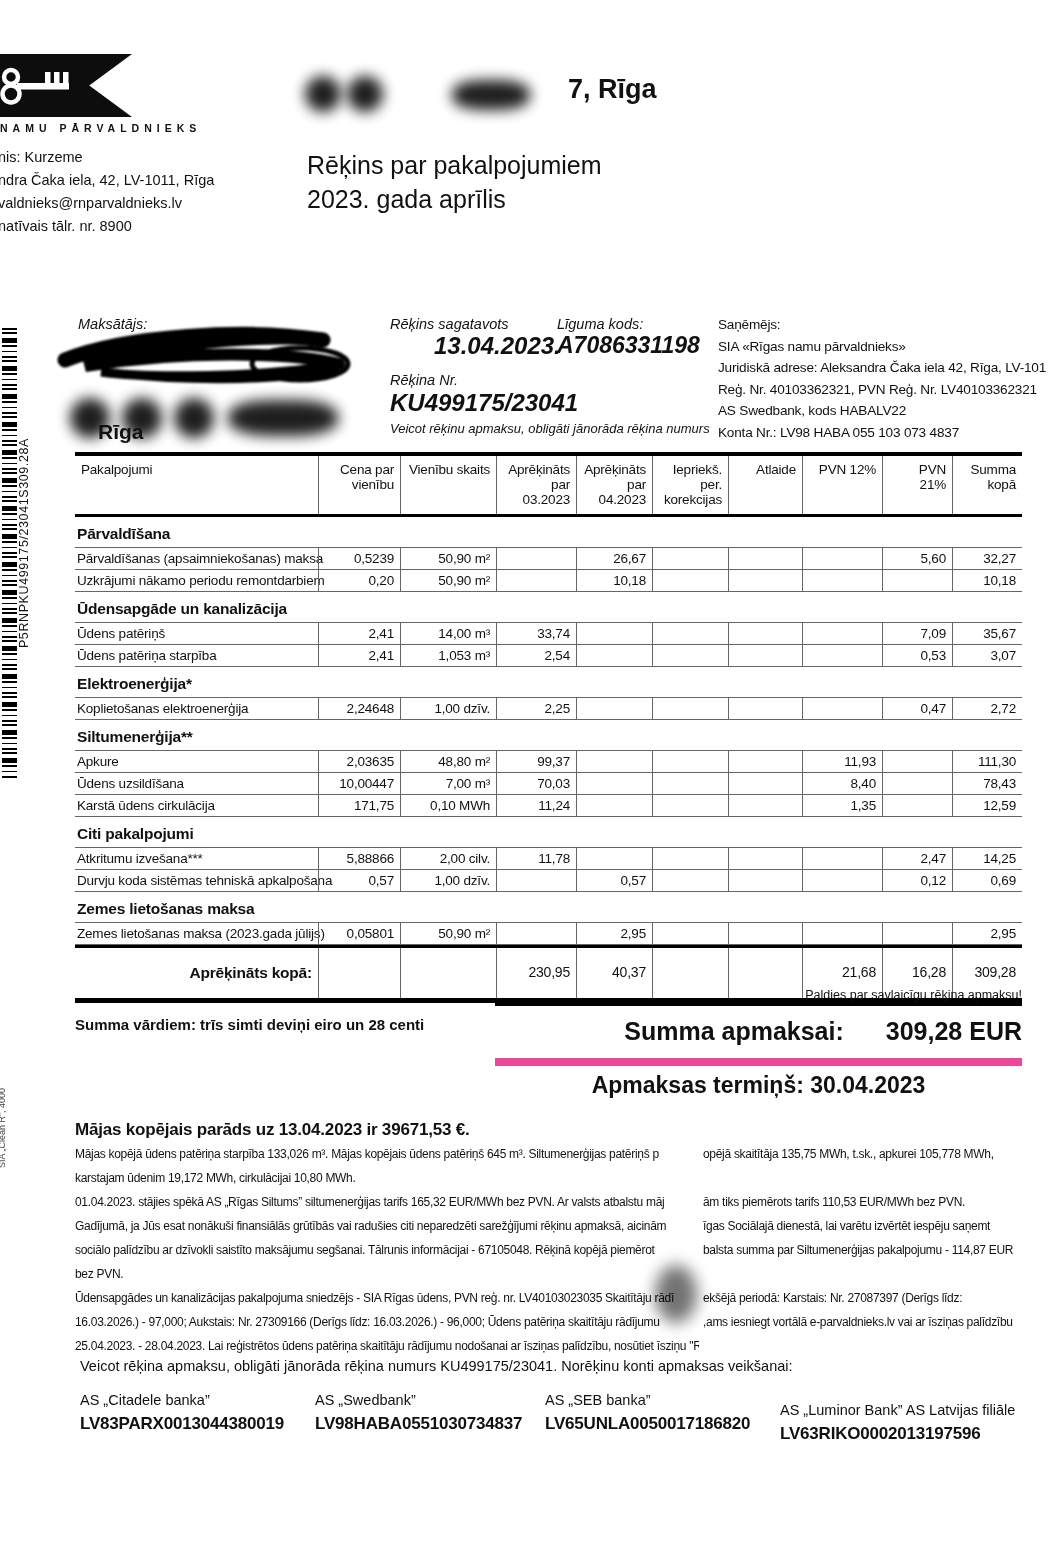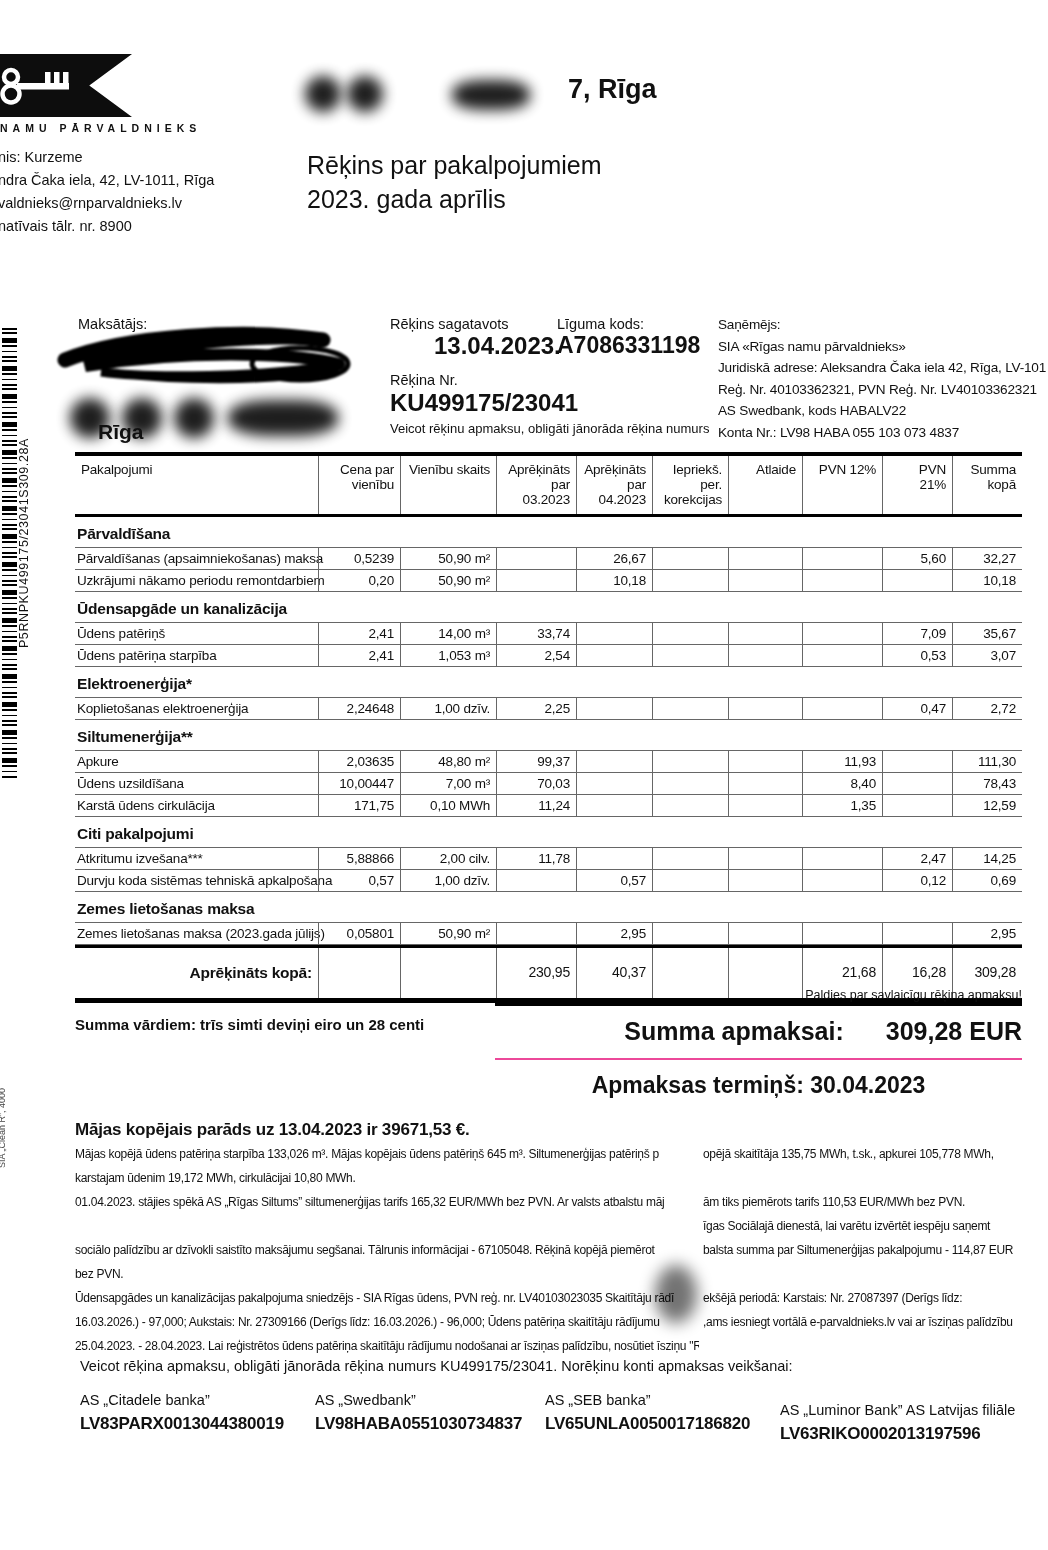--- a/index.html
+++ b/index.html
@@ -1,18 +1,18 @@
 <!DOCTYPE html>
 <html><head>
 <meta charset="utf-8">
 <style>
   html,body{margin:0;padding:0;background:#e8e8e8;}
   .page{position:relative;width:1048px;height:1550px;background:#ffffff;margin:0 auto;
         font-family:"Liberation Sans",sans-serif;color:#111;overflow:hidden;}
-  .abs{position:absolute;}
+  .abs{position:absolute;font-style:italic;}
 
   
   .logo{position:absolute;left:-46px;top:54px;width:178px;height:63px;background:#0d0d0d;
         clip-path:polygon(0 0,100% 0,76% 50%,100% 100%,0 100%);}
   .logo svg{position:absolute;left:46px;top:11px;}
   .logo-caption{position:absolute;left:0;top:122px;font-size:10.5px;font-weight:bold;letter-spacing:5px;white-space:nowrap;}
   .contacts{position:absolute;left:-2px;top:146px;font-size:14.5px;line-height:23px;white-space:nowrap;}
   .barcode{position:absolute;left:2px;top:328px;width:15px;height:452px;
     background:repeating-linear-gradient(180deg,#000 0 2px,#fff 2px 4px,#000 4px 6px,#fff 6px 10px,#000 10px 15px,#fff 15px 17px,#000 17px 19px,#fff 19px 23px,#000 23px 24px,#fff 24px 28px);}
   .barcode-text{position:absolute;left:17px;top:438px;writing-mode:vertical-rl;transform:rotate(180deg);
@@ -45,21 +45,21 @@
   .t-head{border-top:4px solid #000;border-bottom:3px solid #000;}
   .t-head .cell{white-space:normal;font-size:13.5px;line-height:15px;padding:6px 6px 7px;}
   .sec-title{font-weight:bold;font-size:15.5px;padding:8px 2px 4px;letter-spacing:-.2px;}
   .total{border-top:4px solid #000;border-bottom:5px solid #000;margin-top:-1px;}
   .total .cell{padding:16px 6px;font-size:14px;text-align:right;}
   .total .name{font-weight:bold;font-size:15.5px;}
 
   
   .thanks{position:absolute;right:26px;top:988px;font-size:12.5px;}
   .words{position:absolute;left:75px;top:1016px;font-size:15px;font-weight:bold;}
-  .paybox{position:absolute;left:495px;top:1002px;width:527px;border-top:4px solid #000;border-bottom:2px solid #ec4899;
+  .paybox{position:absolute;left:495px;top:1002px;width:527px;border-top:4px solid #000;border-bottom:8px solid #ec4899;
     display:flex;justify-content:flex-end;align-items:center;gap:42px;padding:11px 0 12px;}
   .paybox .pl{font-size:25px;font-weight:bold;}
   .paybox .pv{font-size:25px;font-weight:bold;text-align:right;}
   .due{position:absolute;left:495px;top:1072px;width:527px;text-align:center;font-size:23px;font-weight:bold;}
 
   
   .notes{position:absolute;left:75px;top:1120px;width:960px;font-size:12px;letter-spacing:-.3px;}
   .debt{font-size:17px;font-weight:bold;letter-spacing:-.2px;height:27px;}
   .nline{position:relative;height:24px;}
   .nl{position:absolute;left:0;top:0;white-space:nowrap;max-width:624px;overflow:hidden;}
@@ -329,20 +329,21 @@
       </div>
     <div class="nline">
         <span class="nl">karstajam ūdenim 19,172 MWh, cirkulācijai 10,80 MWh.</span>
         <span class="nr"></span>
       </div>
     <div class="nline">
         <span class="nl">01.04.2023. stājies spēkā AS „Rīgas Siltums” siltumenerģijas tarifs 165,32 EUR/MWh bez PVN. Ar valsts atbalstu māj</span>
         <span class="nr">ām tiks piemērots tarifs 110,53 EUR/MWh bez PVN.</span>
       </div>
     <div class="nline">
+        <span class="nl">Gadījumā, ja Jūs esat nonākuši finansiālās grūtībās vai radušies citi neparedzēti sarežģījumi rēķinu apmaksā, aicinām</span>
         <span class="nr">īgas Sociālajā dienestā, lai varētu izvērtēt iespēju saņemt</span>
       </div>
     <div class="nline">
         <span class="nl">sociālo palīdzību ar dzīvokli saistīto maksājumu segšanai. Tālrunis informācijai - 67105048. Rēķinā kopējā piemērot</span>
         <span class="nr">balsta summa par Siltumenerģijas pakalpojumu - 114,87 EUR</span>
       </div>
     <div class="nline">
         <span class="nl">bez PVN.</span>
         <span class="nr"></span>
       </div>

